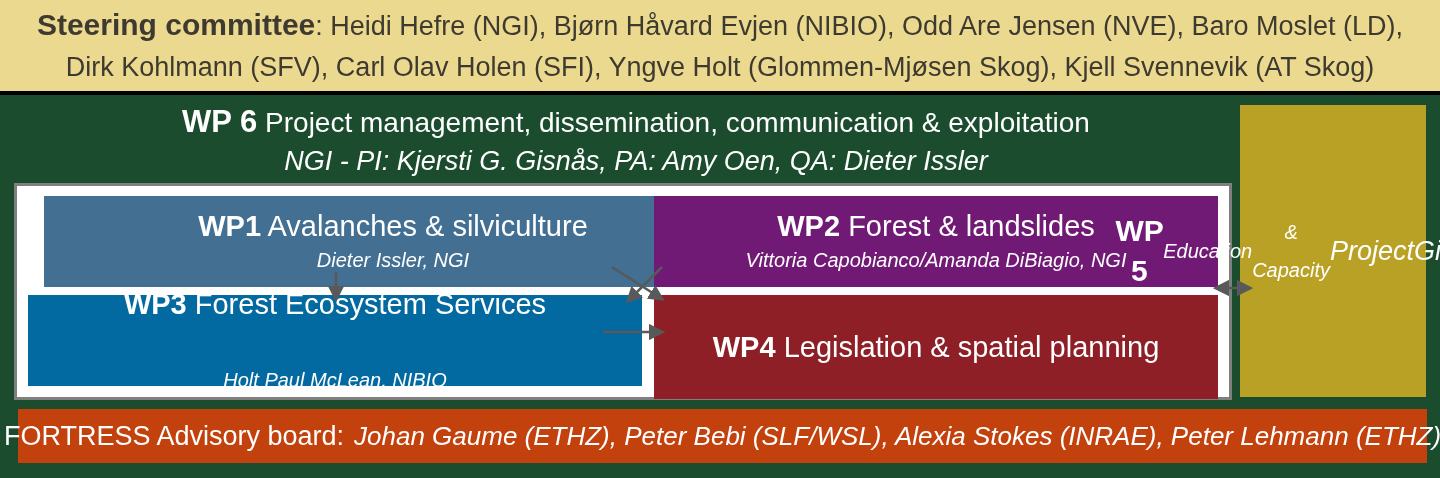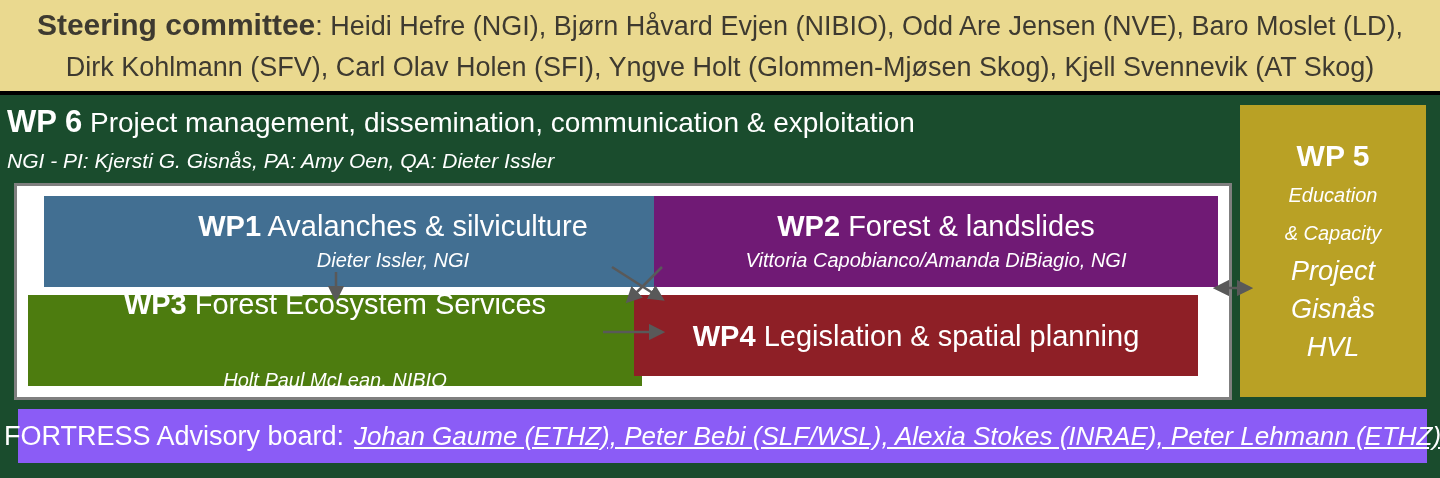--- a/index.html
+++ b/index.html
@@ -12,56 +12,56 @@
     position:absolute;left:0;top:0;width:1440px;height:91px;
     display:flex;flex-direction:column;justify-content:center;align-items:center;
     text-align:center;
   }
   .banner .line{font-size:27px;line-height:41px;white-space:nowrap;}
   .banner .sc-label{font-weight:bold;font-size:30px;}
   .separator{position:absolute;left:0;top:91px;width:1440px;height:4px;background:#000;}
   
   .green-field{position:absolute;left:0;top:95px;width:1440px;height:383px;}
   
-  .wp6{position:absolute;left:0;top:102px;width:1272px;color:#fff;padding-left:7px;}
+  .wp6{position:absolute;left:0;top:102px;width:1272px;text-align:center;color:#fff;}
   .wp6 .l1{font-size:28px;line-height:40px;white-space:nowrap;}
   .wp6 .l1 .code{font-weight:bold;font-size:31px;}
-  .wp6 .l2{font-size:21px;line-height:36px;font-style:italic;white-space:nowrap;}
+  .wp6 .l2{font-size:27px;line-height:36px;font-style:italic;white-space:nowrap;}
   
   .frame{
     position:absolute;left:14px;top:183px;width:1212px;height:211px;
     background:#fff;border:3px solid #7f7f7f;
   }
   .wpbox{
     position:absolute;display:flex;flex-direction:column;justify-content:center;align-items:center;
     color:#fff;text-align:center;
   }
   .wpbox .t{font-size:29px;line-height:36px;white-space:nowrap;}
   .wpbox .t .code{font-weight:bold;}
   .wpbox .p{font-size:20px;line-height:32px;font-style:italic;white-space:nowrap;}
   .wp1{left:44px;top:196px;width:682px;height:91px;padding-left:8px;}
   .wp2{left:654px;top:196px;width:564px;height:91px;}
   .wp3{left:28px;top:295px;width:614px;height:91px;}
-  .wp4{left:634px;top:295px;width:564px;height:81px;}
+  .wp4{left:654px;top:295px;width:564px;height:104px;}
   
   .wp5{
     position:absolute;left:1240px;top:105px;width:186px;height:292px;
-    display:flex;flex-direction:column;justify-content:center;align-items:center;
+    display:flex;flex-direction:row;justify-content:center;align-items:center;
     color:#fff;text-align:center;
   }
   .wp5 .code{font-weight:bold;font-size:30px;line-height:40px;}
   .wp5 .tl{font-size:20px;line-height:38px;font-style:italic;}
   .wp5 .pl{font-size:27px;line-height:38px;font-style:italic;}
   
   .advisory{
     position:absolute;left:18px;top:409px;width:1409px;height:54px;
     display:flex;justify-content:center;align-items:center;color:#fff;white-space:nowrap;
   }
   .advisory .lbl{font-size:27px;}
-  .advisory .mem{font-size:26px;font-style:italic;margin-left:10px;text-decoration:underline;}
+  .advisory .mem{font-size:26px;font-style:italic;margin-left:10px;}
   
   .arrows{position:absolute;left:0;top:0;width:1440px;height:478px;pointer-events:none;}
   .arrows path.line{stroke:#595959;stroke-width:2.5;fill:none;}
 </style>
 </head>
 <body>
 
 <div class="stage">
 
   <div class="banner" style="background-color: rgb(234, 217, 143); color: rgb(62, 58, 48);">
@@ -83,39 +83,39 @@
   <div class="wpbox wp1" style="background-color: rgb(66, 111, 146);">
     <div class="t"><span class="code">WP1</span><span> </span><span>Avalanches &amp; silviculture</span></div>
     <div class="p">Dieter Issler, NGI</div>
   </div>
 
   <div class="wpbox wp2" style="background-color: #701a75;">
     <div class="t"><span class="code">WP2</span><span> </span><span>Forest &amp; landslides</span></div>
     <div class="p">Vittoria Capobianco/Amanda DiBiagio, NGI</div>
   </div>
 
-  <div class="wpbox wp3" style="background-color: #4d7c0f; gap: 42px;">
+  <div class="wpbox wp3" style="background-color: #0369a1; gap: 42px;">
     <div class="t"><span class="code">WP3</span><span> </span><span>Forest Ecosystem Services</span></div>
     <div class="p">Holt Paul McLean, NIBIO</div>
   </div>
 
   <div class="wpbox wp4" style="background-color: rgb(142, 31, 38);">
     <div class="t"><span class="code">WP4</span><span> </span><span>Legislation &amp; spatial planning</span></div>
   </div>
 
   <div class="wp5" style="background-color: rgb(185, 161, 37);">
     <div class="code">WP 5</div>
     <div class="tl">Education</div>
     <div class="tl">&amp; Capacity</div>
     <div class="pl">Project</div>
     <div class="pl">Gisnås</div>
     <div class="pl">HVL</div>
   </div>
 
-  <div class="advisory" style="background-color: #8b5cf6;">
+  <div class="advisory" style="background-color: #c2410c;">
     <span class="lbl">FORTRESS Advisory board:</span>
     <span class="mem">Johan Gaume (ETHZ), Peter Bebi (SLF/WSL), Alexia Stokes (INRAE), Peter Lehmann (ETHZ)</span>
   </div>
 
   <svg class="arrows" viewBox="0 0 1440 478" xmlns="http://www.w3.org/2000/svg">
     <defs>
       <marker id="arr" viewBox="0 0 10 10" refX="8" refY="5" markerWidth="6.5" markerHeight="6.5" orient="auto-start-reverse">
         <path d="M0,0 L10,5 L0,10 z" fill="#595959"></path>
       </marker>
     </defs>

